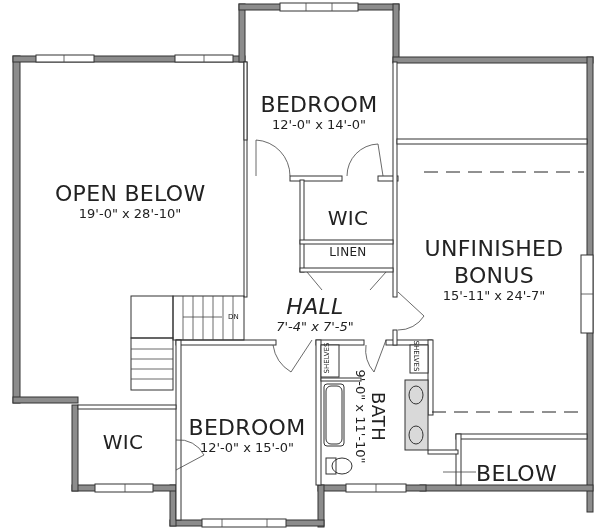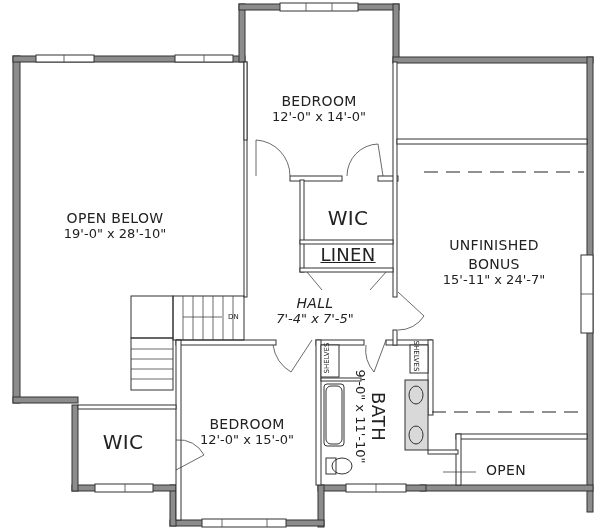--- a/index.html
+++ b/index.html
@@ -6,21 +6,21 @@
     body { width: 600px; height: 531px; overflow: hidden; position: relative; font-family: "DejaVu Sans", "Liberation Sans", sans-serif; }
     #plan { position: absolute; left: 0; top: 0; width: 600px; height: 531px; }
     .wall { fill: #8c8c8c; stroke: #333; stroke-width: 1; }
     .iwall { fill: #ffffff; stroke: #333; stroke-width: 1; }
     .line { stroke: #333; stroke-width: 1; fill: none; }
     .thin { stroke: #444; stroke-width: 0.8; fill: none; }
     .dash { stroke: #222; stroke-width: 1; stroke-dasharray: 14 8; fill: none; }
     .win { fill: #ffffff; stroke: #333; stroke-width: 1; }
     .vanity { fill: #d9d9d9; stroke: #333; stroke-width: 1; }
     .lbl { position: absolute; text-align: center; color: #222; white-space: nowrap; line-height: 1; }
-    .lbl .n { display: block; font-size: 14px; letter-spacing: 0.3px; }
+    .lbl .n { display: block; font-size: 22px; letter-spacing: 0.3px; }
     .lbl .d { display: block; font-size: 13px; margin-top: 2px; }
     .small { position: absolute; font-size: 7px; color: #222; white-space: nowrap; }
   </style>
 </head>
 <body>
 
 <svg id="plan" viewBox="0 0 600 531" xmlns="http://www.w3.org/2000/svg">
 
   <g>
 
@@ -149,31 +149,31 @@
     <line class="dash" x1="432" y1="412" x2="584" y2="412"></line>
     <line class="thin" x1="443" y1="472" x2="476" y2="472"></line>
   </g>
 </svg>
 
 <div class="lbl" style="left:253px; top:94px; width:132px;">
   <span class="n">BEDROOM</span>
   <span class="d">12'-0" x 14'-0"</span>
 </div>
 
-<div class="lbl" style="left:40px; top:183px; width:150px;margin-top:28px;">
+<div class="lbl" style="left:55px; top:183px; width:150px;">
   <span class="n">OPEN BELOW</span>
   <span class="d">19'-0" x 28'-10"</span>
 </div>
 
 <div class="lbl" style="left:305px; top:208px; width:86px;">
   <span class="n" style="font-size:20px;">WIC</span>
 </div>
 
 <div class="lbl" style="left:305px; top:246px; width:86px;">
-  <span class="n" style="font-size:18px;text-decoration:underline;">LINEN</span>
+  <span class="n" style="font-size:12px;">LINEN</span>
 </div>
 
 <div class="lbl" style="left:424px; top:238px; width:140px;text-align:center;">
   <span class="n">UNFINISHED</span>
   <span class="n" style="margin-top:5px;">BONUS</span>
   <span class="d">15'-11" x 24'-7"</span>
 </div>
 
 <div class="lbl" style="left:270px; top:296px; width:90px;font-style:italic;">
   <span class="n">HALL</span>
@@ -188,18 +188,18 @@
 <div class="lbl" style="left:183px; top:417px; width:128px;">
   <span class="n">BEDROOM</span>
   <span class="d">12'-0" x 15'-0"</span>
 </div>
 
 <div class="lbl" style="left:92px; top:432px; width:62px;">
   <span class="n" style="font-size:20px;">WIC</span>
 </div>
 
 <div class="lbl" style="left:476px; top:463px; width:60px;">
-  <span class="n">OPEN</span>
+  <span class="n">BELOW</span>
 </div>
 
 <span class="small" style="left:228px; top:313px;">DN</span>
 <span class="small" style="left:312px; top:354px; transform: rotate(-90deg);">SHELVES</span>
 <span class="small" style="left:401px; top:352px; transform: rotate(90deg);">SHELVES</span>
 
 </body></html>

